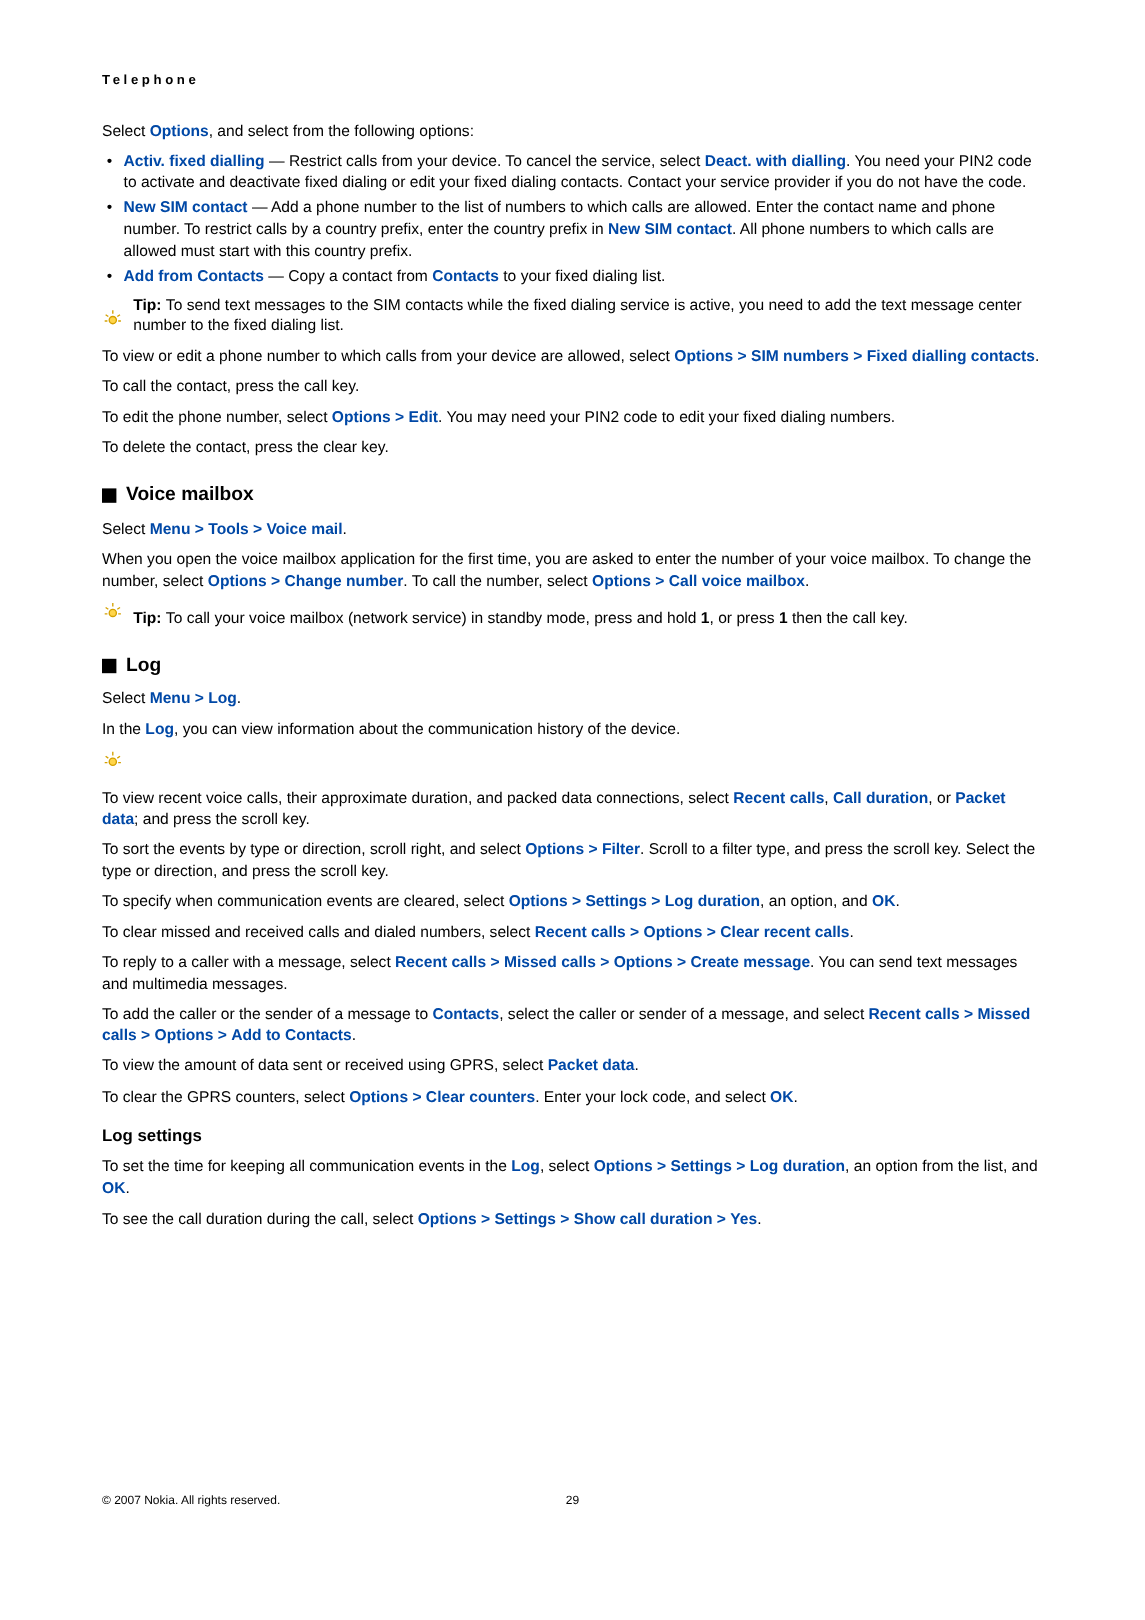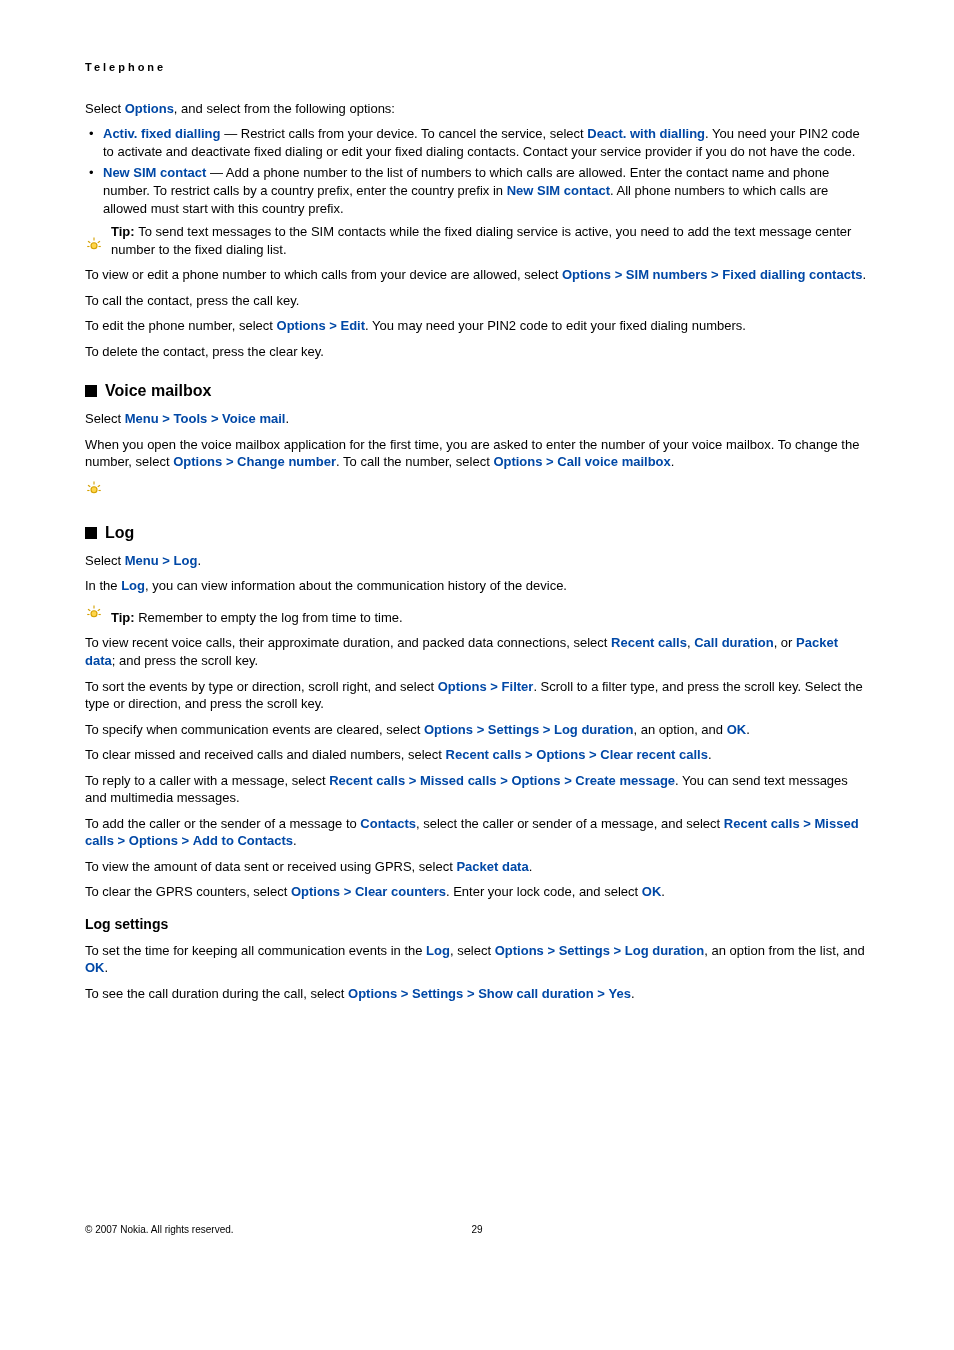--- a/index.html
+++ b/index.html
@@ -52,20 +52,23 @@
   <span>Select </span><span class="blue">Options</span><span>, and select from the following options:</span>
 </div>
 
 <ul class="bullet-list">
   <li>
     <span class="blue">Activ. fixed dialling</span><span> — Restrict calls from your device. To cancel the service, select </span><span class="blue">Deact. with dialling</span><span>. You need your PIN2 code to activate and deactivate fixed dialing or edit your fixed dialing contacts. Contact your service provider if you do not have the code.</span>
   </li>
   <li>
     <span class="blue">New SIM contact</span><span> — Add a phone number to the list of numbers to which calls are allowed. Enter the contact name and phone number. To restrict calls by a country prefix, enter the country prefix in </span><span class="blue">New SIM contact</span><span>. All phone numbers to which calls are allowed must start with this country prefix.</span>
   </li>
+  <li>
+    <span class="blue">Add from Contacts</span><span> — Copy a contact from </span><span class="blue">Contacts</span><span> to your fixed dialing list.</span>
+  </li>
 </ul>
 
 <div class="tip-row">
   <div class="tip-icon">
     <svg viewBox="0 0 24 24">
         <g stroke="#d4a000" stroke-width="1.5" fill="none">
           <circle cx="12" cy="13" r="4" fill="#ffd54a"></circle>
           <line x1="12" y1="2" x2="12" y2="6"></line>
           <line x1="4" y1="7" x2="7" y2="9"></line>
           <line x1="20" y1="7" x2="17" y2="9"></line>
@@ -110,20 +113,23 @@
         <g stroke="#d4a000" stroke-width="1.5" fill="none">
           <circle cx="12" cy="13" r="4" fill="#ffd54a"></circle>
           <line x1="12" y1="2" x2="12" y2="6"></line>
           <line x1="4" y1="7" x2="7" y2="9"></line>
           <line x1="20" y1="7" x2="17" y2="9"></line>
           <line x1="3" y1="14" x2="6" y2="14"></line>
           <line x1="21" y1="14" x2="18" y2="14"></line>
         </g>
       </svg>
   </div>
+  <div class="tip-text">
+    <span class="bold">Tip: </span><span>To call your voice mailbox (network service) in standby mode, press and hold </span><span class="bold">1</span><span>, or press </span><span class="bold">1</span><span> then the call key.</span>
+  </div>
 </div>
 
 <div class="section-h">
   <div class="sq"></div>
   <div class="title">Log</div>
 </div>
 
 <div class="para">
   <span>Select </span><span class="blue">Menu</span> <span class="blue chev">&gt;</span> <span class="blue">Log</span><span>.</span>
 </div>
@@ -138,23 +144,20 @@
         <g stroke="#d4a000" stroke-width="1.5" fill="none">
           <circle cx="12" cy="13" r="4" fill="#ffd54a"></circle>
           <line x1="12" y1="2" x2="12" y2="6"></line>
           <line x1="4" y1="7" x2="7" y2="9"></line>
           <line x1="20" y1="7" x2="17" y2="9"></line>
           <line x1="3" y1="14" x2="6" y2="14"></line>
           <line x1="21" y1="14" x2="18" y2="14"></line>
         </g>
       </svg>
   </div>
-  <div class="tip-text">
-    <span class="bold">Tip: </span><span>Remember to empty the log from time to time.</span>
-  </div>
 </div>
 
 <div class="para">
   <span>To view recent voice calls, their approximate duration, and packed data connections, select </span><span class="blue">Recent calls</span><span>, </span><span class="blue">Call duration</span><span>, or </span><span class="blue">Packet data</span><span>; and press the scroll key.</span>
 </div>
 
 <div class="para">
   <span>To sort the events by type or direction, scroll right, and select </span><span class="blue">Options</span> <span class="blue chev">&gt;</span> <span class="blue">Filter</span><span>. Scroll to a filter type, and press the scroll key. Select the type or direction, and press the scroll key.</span>
 </div>
 

